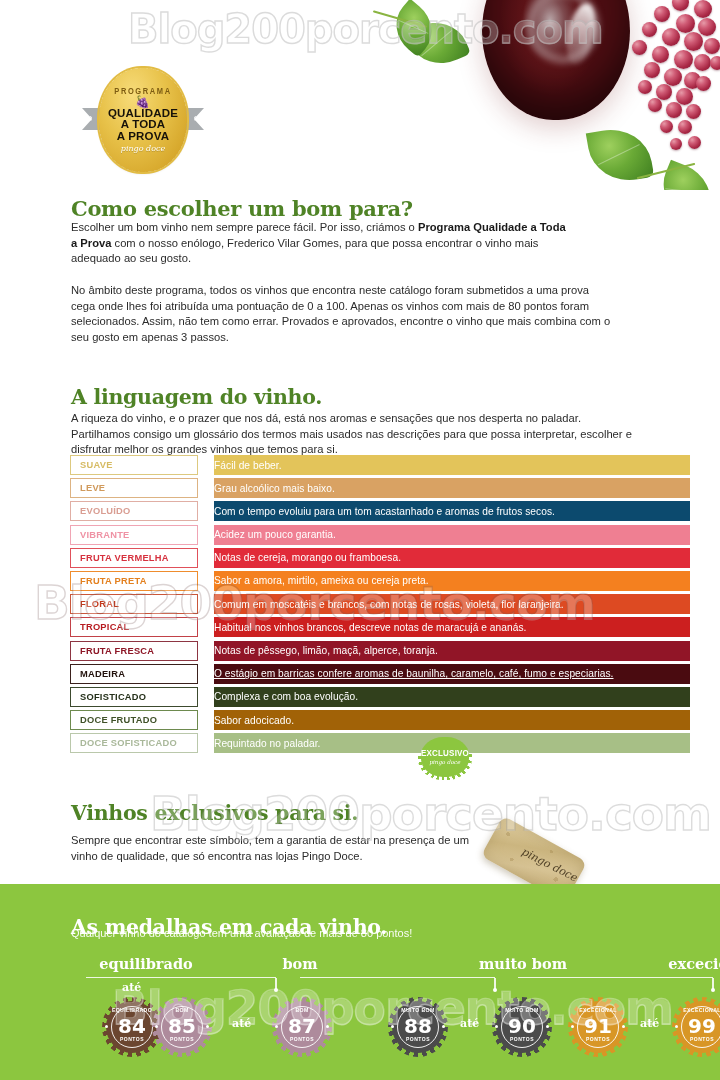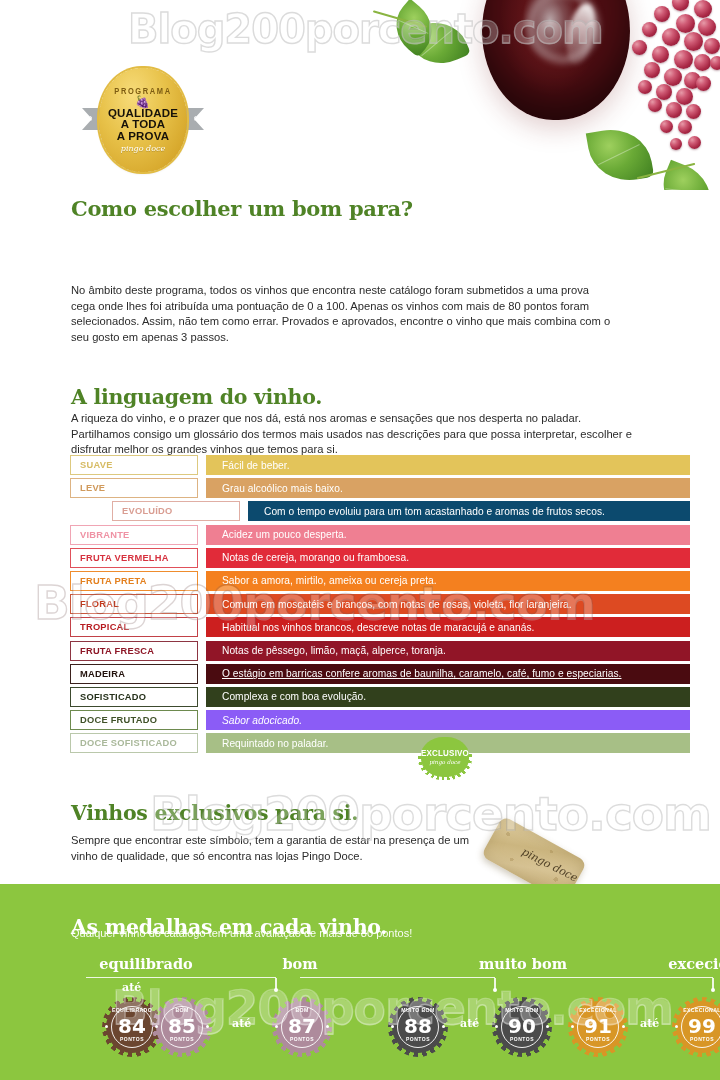--- a/index.html
+++ b/index.html
@@ -111,21 +111,21 @@
 
   
   .gloss{position:absolute;left:70px;top:455px;width:620px;}
   .grow{display:flex;align-items:stretch;height:20px;margin-bottom:3.2px;}
   .gterm{
     width:128px;flex:0 0 128px;background:#fff;border:1.4px solid #ccc;
     display:flex;align-items:center;padding-left:9px;
     font-size:9.3px;font-weight:700;letter-spacing:.25px;box-sizing:border-box;
   }
   .gdesc{
-    flex:1;display:flex;align-items:center;padding-left:16px;margin-left:8px;
+    flex:1;display:flex;align-items:center;padding-left:0;margin-left:16px;
     font-size:10.2px;color:#fff;box-sizing:border-box;letter-spacing:.05px;
   }
 
   
   #sec3-title{position:absolute;left:71px;top:784px;font-size:20.5px;}
   #sec3-p{position:absolute;left:71px;top:822px;width:420px;}
   .excl-badge{
     position:absolute;left:374px;top:737px;width:56px;height:40px;margin-left:43px;
   }
   .excl-badge .eb{
@@ -257,41 +257,42 @@
       <div class="sarc">PROGRAMA</div>
       <div class="sgrape">🍇</div>
       <div class="sname">QUALIDADE</div>
       <div class="sname">A TODA</div>
       <div class="sname">A PROVA</div>
       <div class="spd">pingo doce</div>
     </div>
   </div>
 
   <h1 class="h-green" id="sec1-title">Como escolher um bom para?</h1>
+  <p class="body-txt" id="sec1-p1"><span>Escolher um bom vinho nem sempre parece fácil. Por isso, criámos o </span><b>Programa Qualidade a Toda a Prova</b><span> com o nosso enólogo, Frederico Vilar Gomes, para que possa encontrar o vinho mais adequado ao seu gosto.</span></p>
   <p class="body-txt" id="sec1-p2">No âmbito deste programa, todos os vinhos que encontra neste catálogo foram submetidos a uma prova cega onde lhes foi atribuída uma pontuação de 0 a 100. Apenas os vinhos com mais de 80 pontos foram selecionados. Assim, não tem como errar. Provados e aprovados, encontre o vinho que mais combina com o seu gosto em apenas 3 passos.</p>
 
   <h2 class="h-green" id="sec2-title">A linguagem do vinho.</h2>
   <p class="body-txt" id="sec2-p">A riqueza do vinho, e o prazer que nos dá, está nos aromas e sensações que nos desperta no paladar. Partilhamos consigo um glossário dos termos mais usados nas descrições para que possa interpretar, escolher e disfrutar melhor os grandes vinhos que temos para si.</p>
 
   <div class="gloss" id="glossary">
       <div class="grow">
         <div class="gterm" style="border-color: rgb(221, 201, 127); color: rgb(214, 187, 99);">SUAVE</div>
         <div class="gdesc" style="background: rgb(227, 196, 90);">Fácil de beber.</div>
       </div>
       <div class="grow">
         <div class="gterm" style="border-color: rgb(221, 179, 131); color: rgb(208, 154, 92);">LEVE</div>
         <div class="gdesc" style="background: rgb(217, 162, 99);">Grau alcoólico mais baixo.</div>
       </div>
       <div class="grow">
-        <div class="gterm" style="border-color: rgb(224, 174, 164); color: rgb(217, 157, 146); margin-left: 42px;">EVOLUÍDO</div>
+        <div class="gterm" style="border-color: rgb(224, 174, 164); color: rgb(217, 157, 146);">EVOLUÍDO</div>
         <div class="gdesc" style="background: #0c4a6e;">Com o tempo evoluiu para um tom acastanhado e aromas de frutos secos.</div>
       </div>
       <div class="grow">
         <div class="gterm" style="border-color: rgb(240, 165, 180); color: rgb(239, 146, 164);">VIBRANTE</div>
-        <div class="gdesc" style="background: rgb(239, 127, 146);">Acidez um pouco desperta.</div>
+        <div class="gdesc" style="background: rgb(239, 127, 146);">Acidez um pouco garantia.</div>
       </div>
       <div class="grow">
         <div class="gterm" style="border-color: rgb(224, 80, 90); color: rgb(214, 50, 63);">FRUTA VERMELHA</div>
         <div class="gdesc" style="background: rgb(225, 43, 57);">Notas de cereja, morango ou framboesa.</div>
       </div>
       <div class="grow">
         <div class="gterm" style="border-color: rgb(239, 140, 45); color: rgb(227, 129, 32);">FRUTA PRETA</div>
         <div class="gdesc" style="background: rgb(244, 128, 31);">Sabor a amora, mirtilo, ameixa ou cereja preta.</div>
       </div>
       <div class="grow">
@@ -309,21 +310,21 @@
       <div class="grow">
         <div class="gterm" style="border-color: rgb(58, 32, 28); color: rgb(35, 18, 13);">MADEIRA</div>
         <div class="gdesc" style="background: rgb(74, 11, 16); text-decoration: underline;">O estágio em barricas confere aromas de baunilha, caramelo, café, fumo e especiarias.</div>
       </div>
       <div class="grow">
         <div class="gterm" style="border-color: rgb(60, 74, 46); color: rgb(37, 48, 26);">SOFISTICADO</div>
         <div class="gdesc" style="background: rgb(49, 64, 28);">Complexa e com boa evolução.</div>
       </div>
       <div class="grow">
         <div class="gterm" style="border-color: rgb(109, 138, 78); color: rgb(63, 81, 40);">DOCE FRUTADO</div>
-        <div class="gdesc" style="background: #8b5cf6; font-style: italic;">Sabor adocicado.</div>
+        <div class="gdesc" style="background: #a16207;">Sabor adocicado.</div>
       </div>
       <div class="grow">
         <div class="gterm" style="border-color: rgb(186, 200, 171); color: rgb(169, 184, 154);">DOCE SOFISTICADO</div>
         <div class="gdesc" style="background: rgb(167, 191, 134);">Requintado no paladar.</div>
       </div>
     </div>
 
   <h2 class="h-green" id="sec3-title">Vinhos exclusivos para si.</h2>
   <div class="excl-badge">
     <div class="eb">

